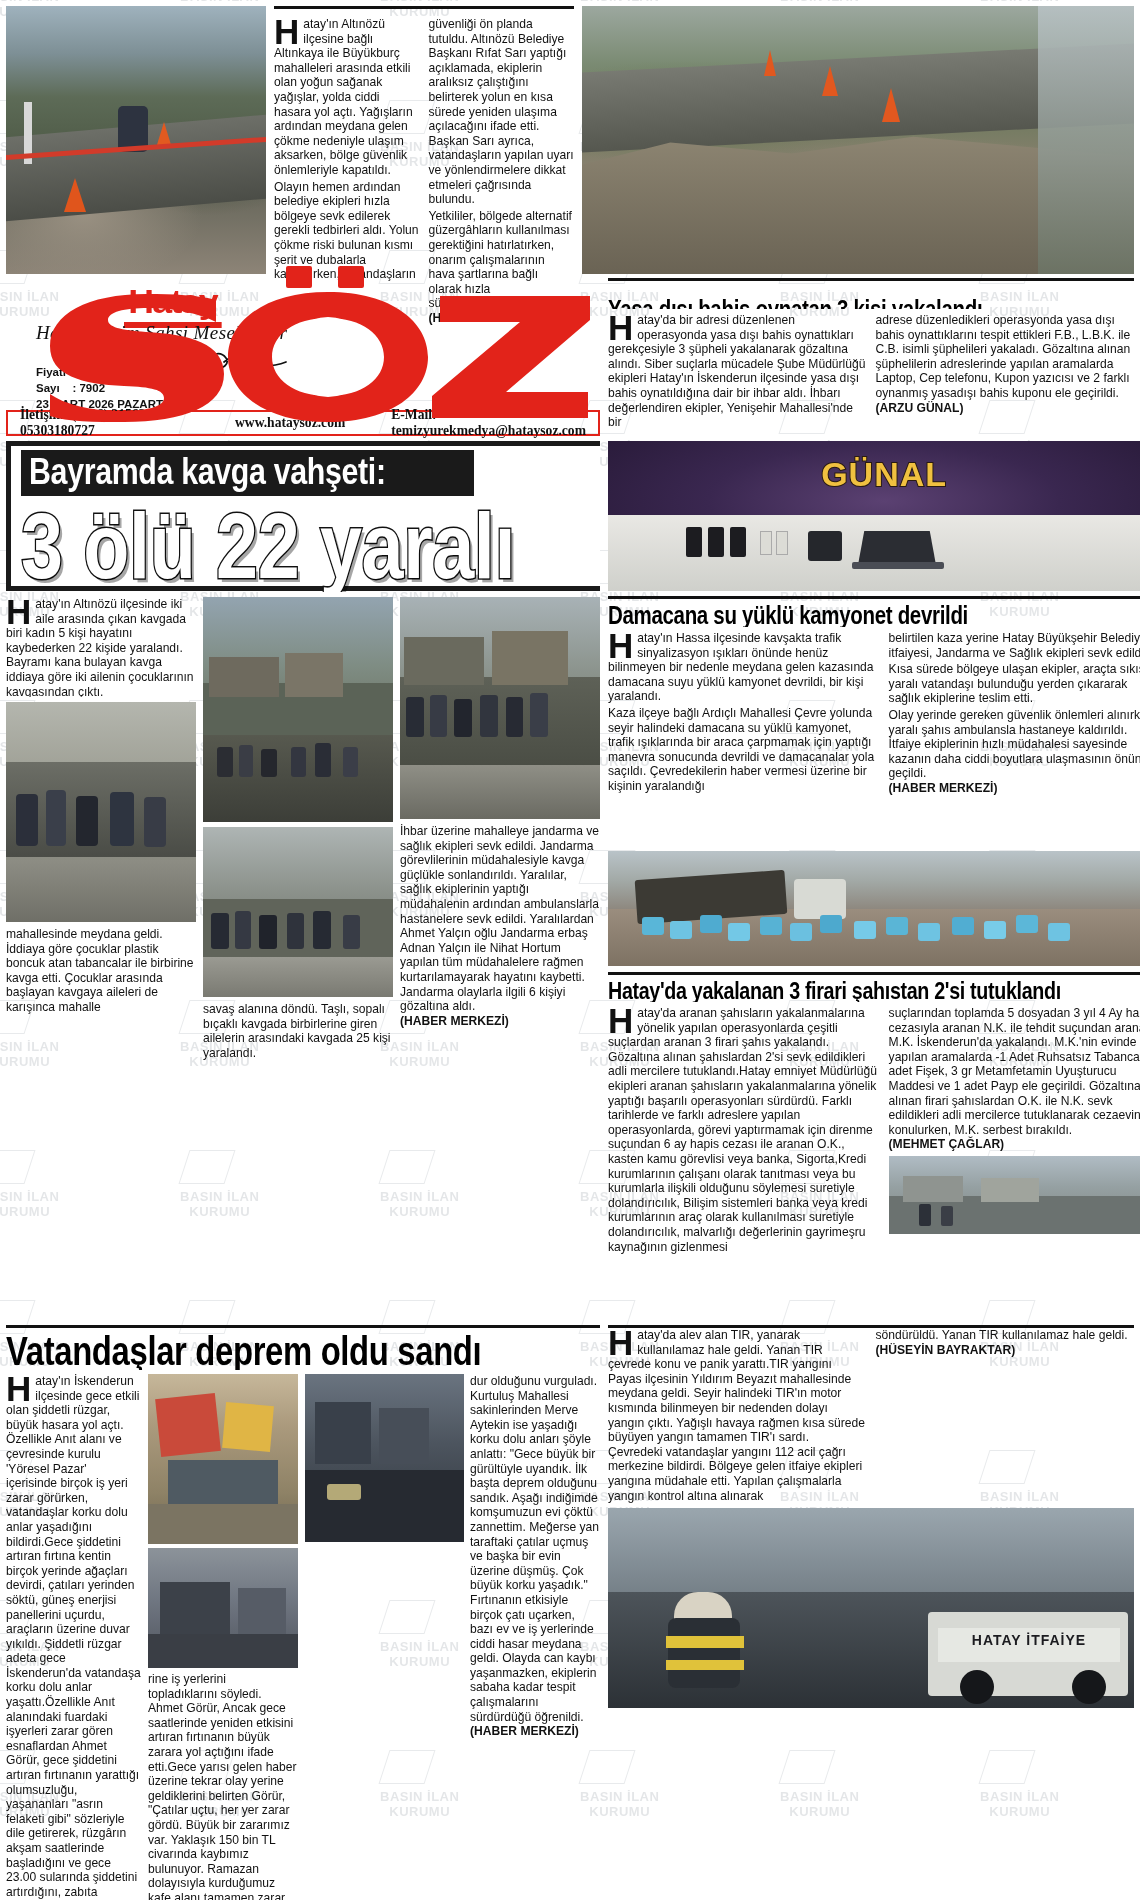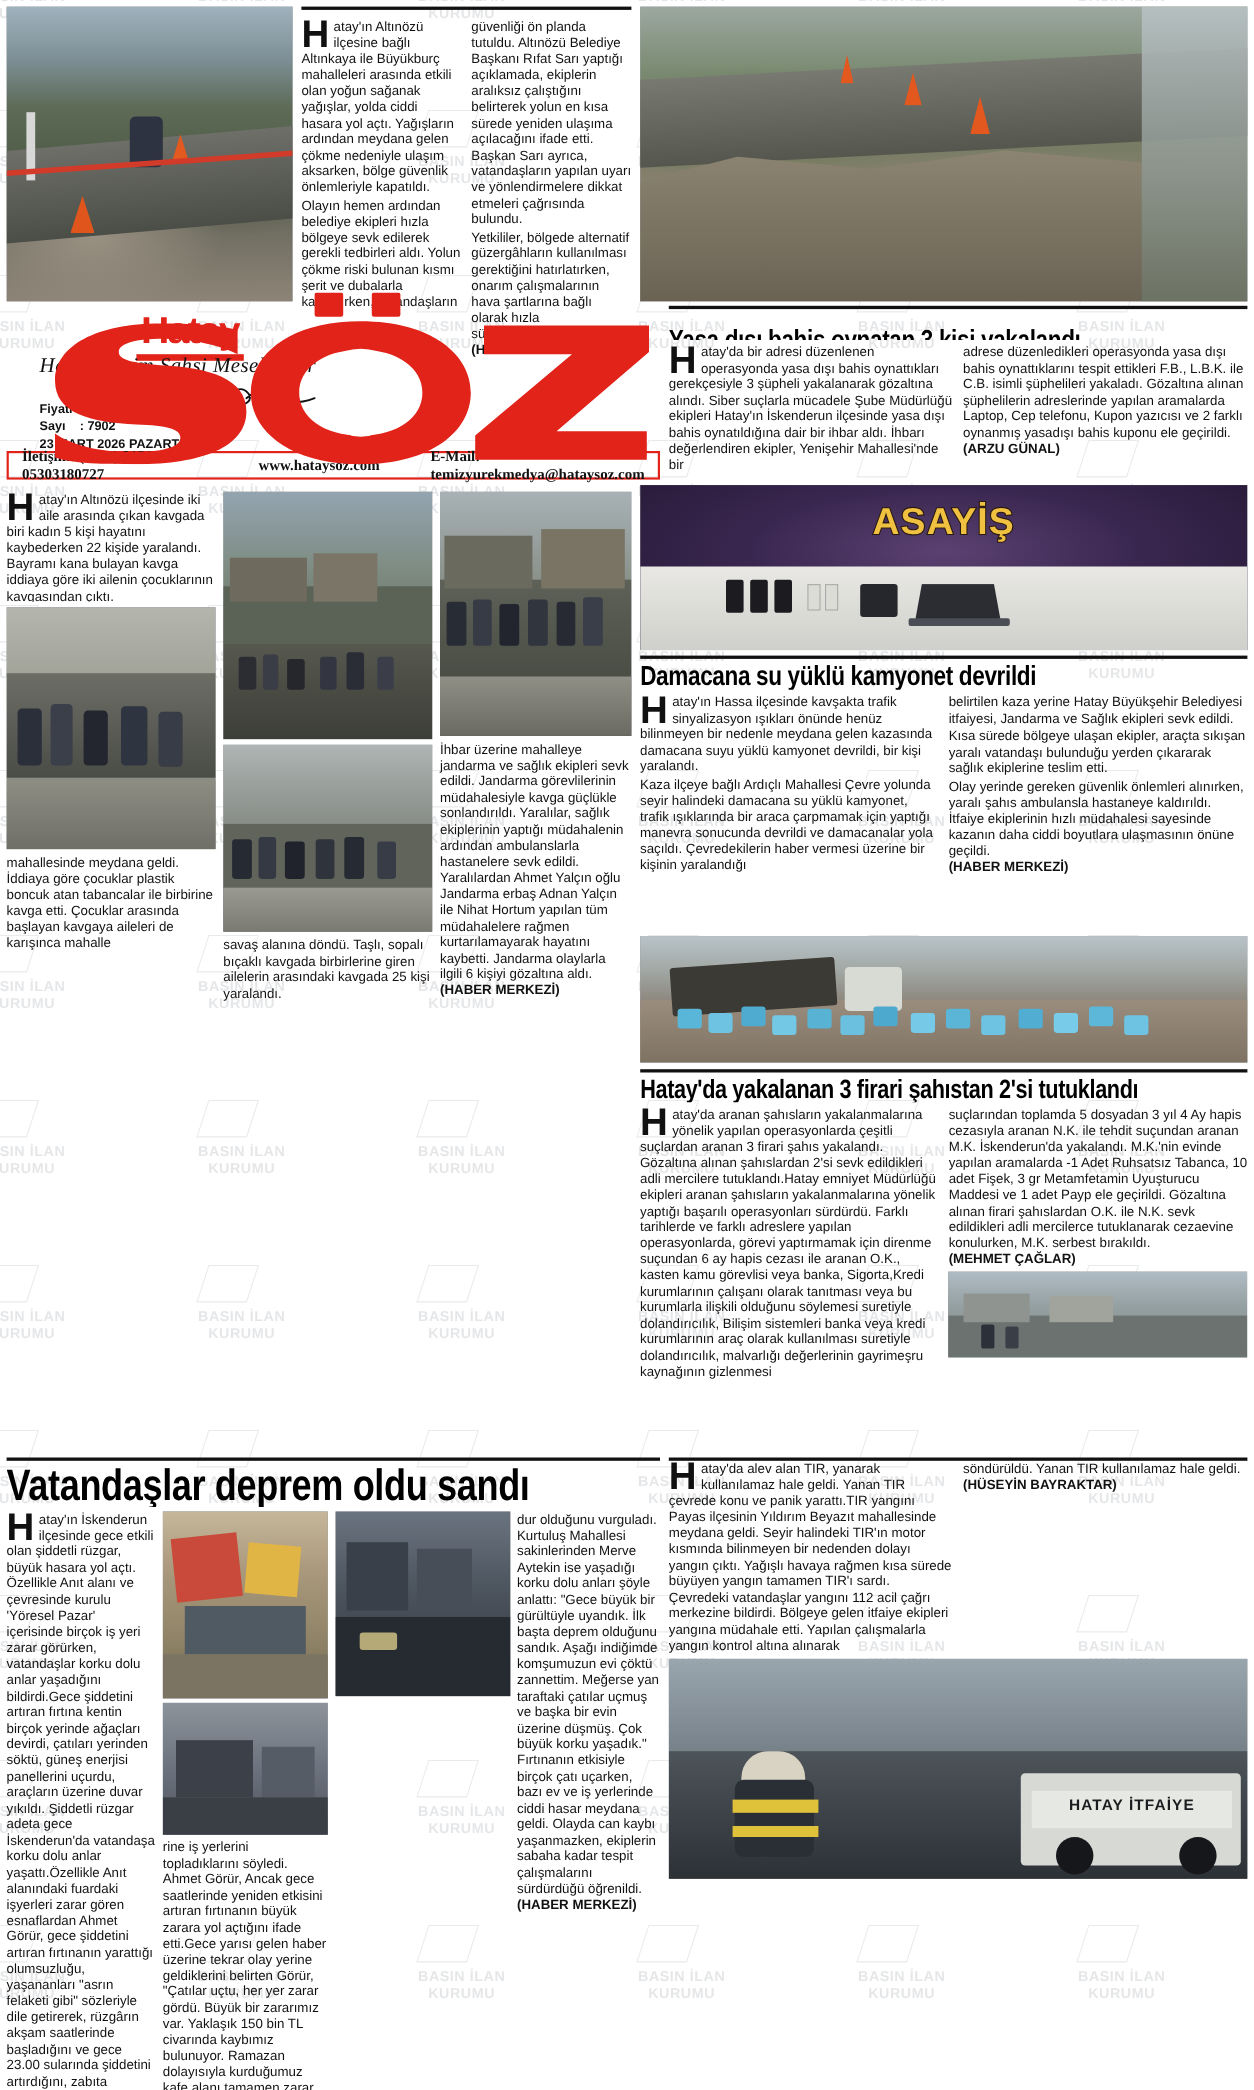--- a/index.html
+++ b/index.html
@@ -387,20 +387,28 @@
           <p>adrese düzenledikleri operasyonda yasa dışı bahis oynattıklarını tespit ettikleri F.B., L.B.K. ile C.B. isimli şüphelileri yakaladı. Gözaltına alınan şüphelilerin adreslerinde yapılan aramalarda Laptop, Cep telefonu, Kupon yazıcısı ve 2 farklı oynanmış yasadışı bahis kuponu ele geçirildi.</p>
           <p class="credit">(ARZU GÜNAL)</p>
         </div>
       </div>
     </div>
   </div>
 
   <div style="display:flex;gap:8px;margin-top:5px;">
 
     <div style="width:594px;">
+      <div class="mainhead-box" style="height:150px;padding-left:10px;">
+        <div class="kicker" style="display:inline-block;padding:2px 10px 4px 8px;margin:2px 0 0 0;overflow:hidden;max-width:578px;">
+          <div class="hl-cond" style="font-size:37px;line-height:40px;width:122%;">Bayramda kavga vahşeti:</div>
+        </div>
+        <div style="overflow:hidden;height:94px;margin-top:-2px;">
+          <div class="hl-cond outline-num" style="font-size:92px;line-height:96px;width:122%;">3 ölü 22 yaralı</div>
+        </div>
+      </div>
 
       <div style="display:flex;gap:7px;margin-top:6px;">
         <div style="width:190px;">
           <div class="body-txt" style="height:100px;overflow:hidden;">
             <p><span class="dropcap">H</span><span>atay'ın Altınözü ilçesinde iki aile arasında çıkan kavgada biri kadın 5 kişi hayatını kaybederken 22 kişide yaralandı. Bayramı kana bulayan kavga iddiaya göre iki ailenin çocuklarının kavgasından çıktı.</span></p>
 
           </div>
           <div class="photo" style="height:220px;margin-top:5px;">
             <div class="ph-in" style="background:linear-gradient(180deg,#b4b6ae 0%,#9a9b90 40%,#7d7e74 100%);"></div>
             <div style="position:absolute;left:0;top:60px;width:100%;height:95px;background:linear-gradient(180deg,#6c6e66,#4a4c46);"></div>
@@ -467,21 +475,21 @@
         </div>
       </div>
     </div>
 
     <div style="flex:1;">
 
       <div class="photo" style="height:150px;">
         <div class="ph-in" style="background:radial-gradient(ellipse at 50% 40%, #5b4172 0%, #3a2750 45%, #241733 100%);"></div>
         <div style="position:absolute;left:0;right:0;top:14px;text-align:center;">
           <span style="font-family:'Liberation Sans',sans-serif;font-weight:bold;font-size:34px;letter-spacing:1px;
-                   color:#f0c040;-webkit-text-stroke:2px #2a1b10;paint-order:stroke fill;">ASAYİŞ</span>
+                   color:#f0c040;-webkit-text-stroke:2px #2a1b10;paint-order:stroke fill;">GÜNAL</span>
         </div>
         <div style="position:absolute;left:0;right:0;bottom:0;height:76px;background:linear-gradient(180deg,#e9e8e4,#cfd0cb);"></div>
         <div style="position:absolute;left:78px;bottom:34px;width:16px;height:30px;background:#1c1c20;border-radius:2px;"></div>
         <div style="position:absolute;left:100px;bottom:34px;width:16px;height:30px;background:#1c1c20;border-radius:2px;"></div>
         <div style="position:absolute;left:122px;bottom:34px;width:16px;height:30px;background:#1c1c20;border-radius:2px;"></div>
         <div style="position:absolute;left:152px;bottom:36px;width:12px;height:24px;background:#dcdcd6;border:1px solid #aaa;"></div>
         <div style="position:absolute;left:168px;bottom:36px;width:12px;height:24px;background:#dcdcd6;border:1px solid #aaa;"></div>
         <div style="position:absolute;left:200px;bottom:30px;width:34px;height:30px;background:#25272c;border-radius:3px;"></div>
         <div style="position:absolute;left:250px;bottom:26px;width:78px;height:34px;background:#2b2d33;
              clip-path:polygon(8% 0,92% 0,100% 100%,0 100%);"></div>

